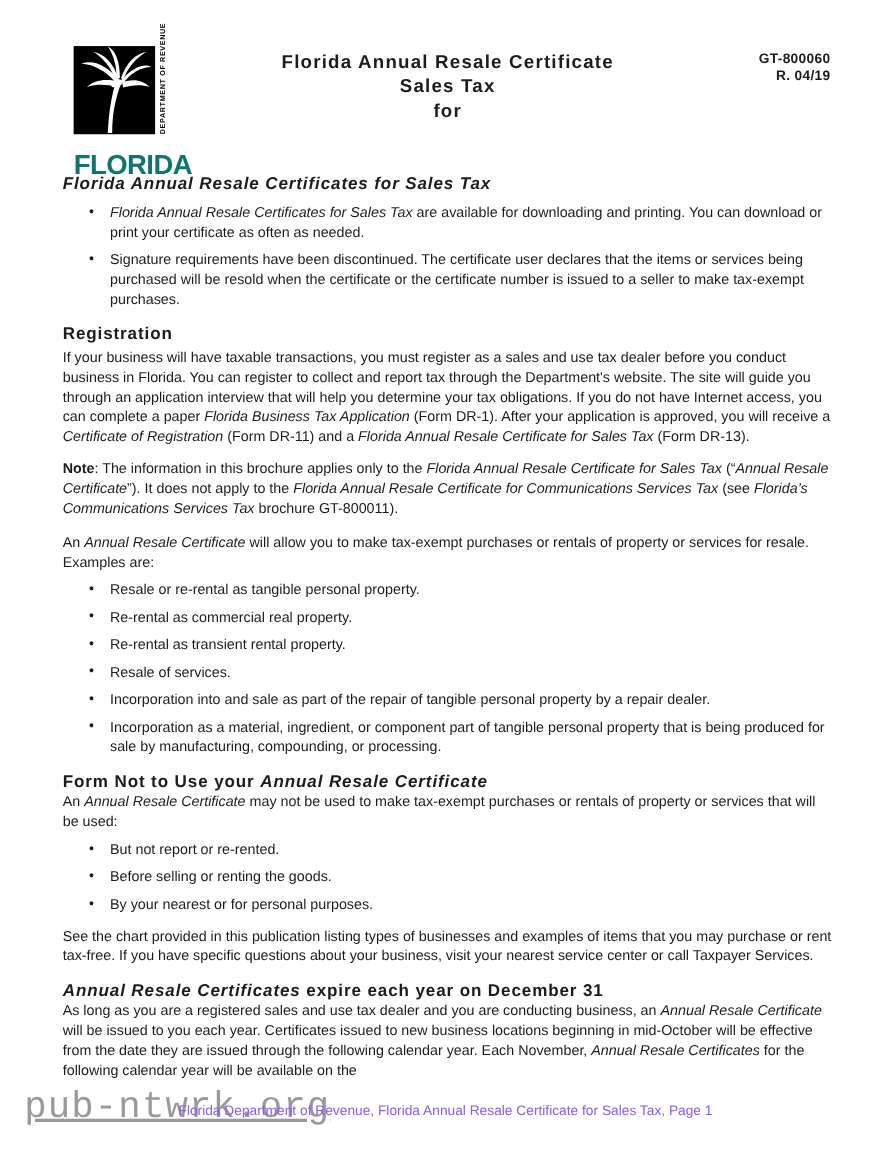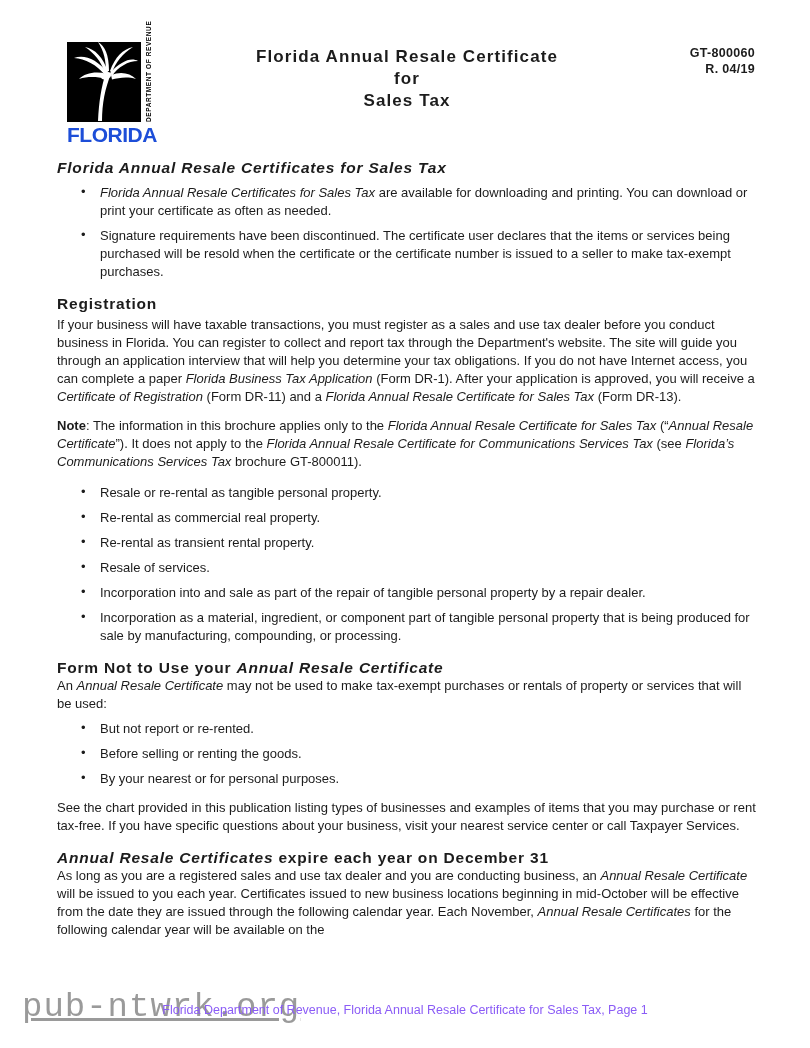--- a/index.html
+++ b/index.html
@@ -16,21 +16,21 @@
   .header { position:relative; height:106px; }
   .logo { position:absolute; left:10px; top:2px; width:120px; }
   .logo-box { position:relative; width:74px; height:80px; background:#000; }
   .logo-box svg { display:block; width:74px; height:80px; }
   .logo-vertical {
     position:absolute; left:78px; top:0; height:80px;
     writing-mode:vertical-rl; transform:rotate(180deg);
     font-size:6.5px; font-weight:bold; letter-spacing:0.6px;
     text-transform:uppercase; color:#000; white-space:nowrap;
   }
-  .logo-florida { font-size:21px; font-weight:bold; letter-spacing:-0.5px; margin-top:1px; color:#1d4ed8; }
+  .logo-florida { font-size:25px; font-weight:bold; letter-spacing:-0.5px; margin-top:14px; color:#0f766e; }
   .title {
     text-align:center; padding-top:6px;
     font-size:17px; font-weight:bold; letter-spacing:1.1px; line-height:22px;
   }
   .codes {
     position:absolute; right:2px; top:5px; text-align:right;
     font-size:12.5px; font-weight:bold; line-height:16px; letter-spacing:0.3px;
   }
 
   
@@ -84,22 +84,22 @@
               <circle cx="41" cy="33" r="3"></circle>
               <circle cx="36.5" cy="35" r="2.4"></circle>
             </g>
           </svg>
         </div>
         <div class="logo-vertical">Department of Revenue</div>
         <div class="logo-florida">FLORIDA</div>
       </div>
       <div class="title">
         <div>Florida Annual Resale Certificate</div>
+        <div>Sales Tax</div>
         <div>for</div>
-        <div>Sales Tax</div>
       </div>
       <div class="codes">
         <div>GT-800060</div>
         <div>R. 04/19</div>
       </div>
     </div>
 
     <div class="intro-sec">
       <div class="sec-heading heading-gap"><span style="font-style: italic;">Florida Annual Resale Certificates for Sales Tax</span></div>
       <ul class="bullets">
@@ -108,20 +108,21 @@
       </ul>
     </div>
 
     <div class="mt-sec">
       <div class="sec-heading heading-gap"><span>Registration</span></div>
       <div class="para"><span>If your business will have taxable transactions, you must register as a sales and use tax dealer before you conduct business in Florida. You can register to collect and report tax through the Department's website. The site will guide you through an application interview that will help you determine your tax obligations. If you do not have Internet access, you can complete a paper </span><span style="font-style: italic;">Florida Business Tax Application</span><span> (Form DR-1). After your application is approved, you will receive a </span><span style="font-style: italic;">Certificate of Registration</span><span> (Form DR-11) and a </span><span style="font-style: italic;">Florida Annual Resale Certificate for Sales Tax</span><span> (Form DR-13).</span></div>
       <div class="para mt-para"><span style="font-weight: bold;">Note</span><span>: The information in this brochure applies only to the </span><span style="font-style: italic;">Florida Annual Resale Certificate for Sales Tax</span><span> (“</span><span style="font-style: italic;">Annual Resale Certificate</span><span>”). It does not apply to the </span><span style="font-style: italic;">Florida Annual Resale Certificate for Communications Services Tax</span><span> (see </span><span style="font-style: italic;">Florida’s Communications Services Tax</span><span> brochure GT-800011).</span></div>
     </div>
 
     <div class="mt-sec">
+      <div class="para"><span>An </span><span style="font-style: italic;">Annual Resale Certificate</span><span> will allow you to make tax-exempt purchases or rentals of property or services for resale. Examples are:</span></div>
       <ul class="bullets">
         <li>Resale or re-rental as tangible personal property.</li>
         <li>Re-rental as commercial real property.</li>
         <li>Re-rental as transient rental property.</li>
         <li>Resale of services.</li>
         <li>Incorporation into and sale as part of the repair of tangible personal property by a repair dealer.</li>
         <li>Incorporation as a material, ingredient, or component part of tangible personal property that is being produced for sale by manufacturing, compounding, or processing.</li>
       </ul>
     </div>
 

